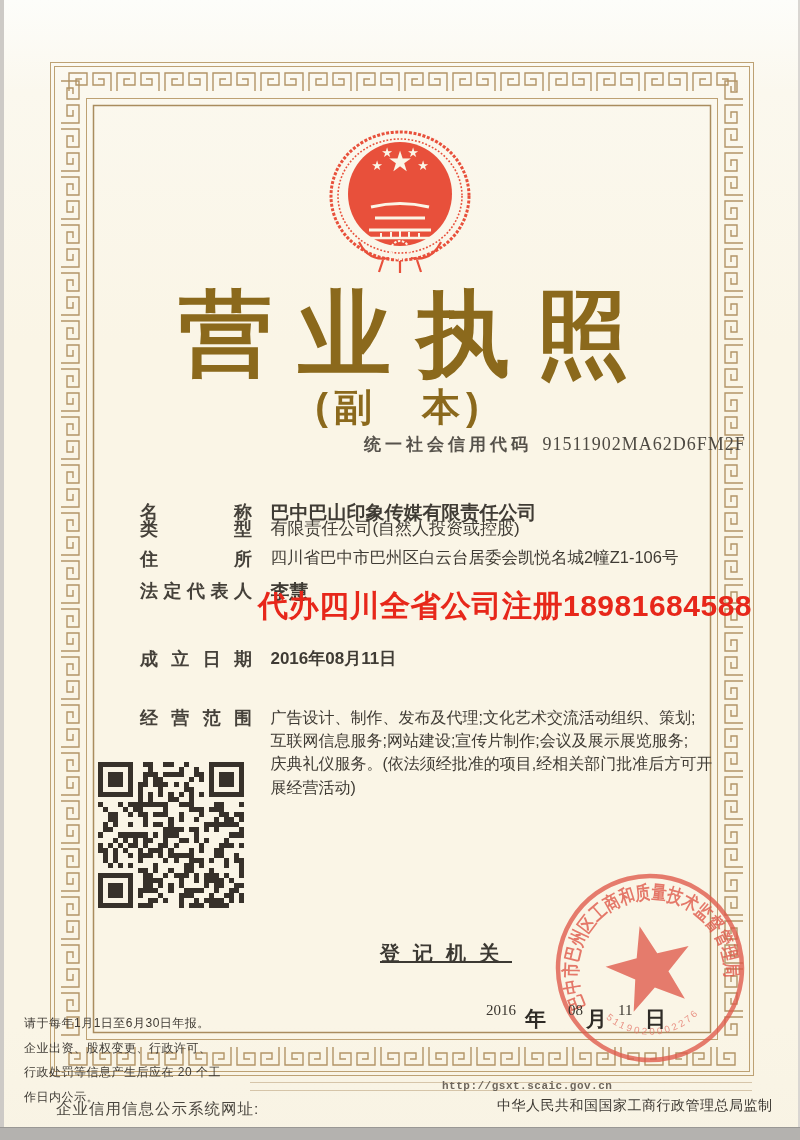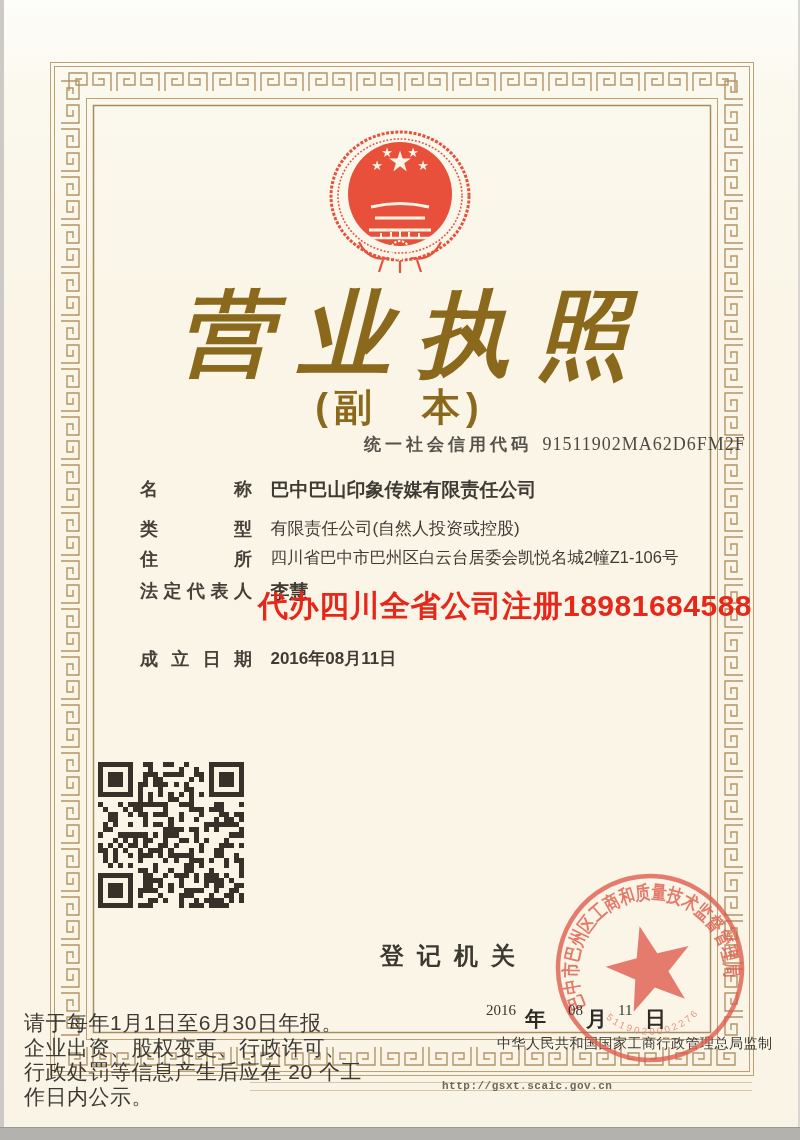--- a/index.html
+++ b/index.html
@@ -12,55 +12,55 @@
   
   #edge-left{left:0;top:0;width:4px;height:1140px;background:#cdcac6;}
   #edge-right{right:0;top:0;width:2px;height:1140px;background:#d9d6d2;}
   #edge-bottom{left:0;bottom:0;width:800px;height:12px;background:#b4b2af;border-top:1px solid #9a9895;}
   
   #frame-svg{left:50px;top:62px;}
   
   #emblem{left:325px;top:130px;}
   
   #title{left:0;top:272px;width:800px;text-align:center;font-size:93px;font-weight:bold;
-         color:#8b691c;letter-spacing:26px;padding-left:34px;box-sizing:border-box;white-space:nowrap;font-style:italic;}
+         color:#8b691c;letter-spacing:26px;padding-left:34px;box-sizing:border-box;white-space:nowrap;}
   #subtitle{left:0;top:382px;width:800px;text-align:center;font-size:38px;font-weight:bold;
             color:#8b691c;letter-spacing:6px;}
   #code-line{left:364px;top:433px;white-space:nowrap;}
   #code-line .lbl{font-size:17px;font-weight:bold;color:#56524b;letter-spacing:4px;}
   #code-line .val{font-size:18px;color:#4e4a43;font-family:"Liberation Serif", serif;letter-spacing:1px;margin-left:6px;}
   
   .row{position:absolute;left:140px;white-space:nowrap;}
   .flabel{display:inline-block;width:112px;font-size:18px;font-weight:bold;color:#45413a;
           text-align:justify;text-align-last:justify;vertical-align:top;}
   .fvalue{display:inline-block;margin-left:14px;font-size:17px;color:#3f3b34;vertical-align:top;}
   .fvalue.big{font-size:19px;font-weight:bold;}
   .fvalue.bold{font-weight:bold;}
   #row-scope .fvalue{white-space:pre-line;width:472px;font-size:16px;line-height:23.2px;}
   
   #watermark{left:222px;top:586px;font-size:30px;font-weight:bold;color:#e7271a;
              white-space:nowrap;letter-spacing:0.5px;z-index:30;margin-left:36px;}
   
   #qr-svg{left:98px;top:762px;}
   
-  #reg-label{left:380px;top:940px;font-size:24px;font-weight:bold;color:#3c3933;letter-spacing:13px;white-space:nowrap;}
+  #reg-label{left:380px;top:940px;font-size:20px;font-weight:bold;color:#3c3933;letter-spacing:13px;white-space:nowrap;text-decoration:underline;}
   
   #seal{left:540px;top:868px;z-index:20;}
   
   #date{left:486px;top:1002px;width:220px;height:30px;z-index:25;}
   #date span{position:absolute;white-space:nowrap;}
   .d-num{font-family:"Liberation Serif", serif;font-size:15px;color:#3a362f;top:0;}
   .d-unit{font-size:21px;font-weight:bold;color:#2e2b26;top:3px;}
   
-  #notice{left:24px;top:1011px;font-size:21px;line-height:24.5px;color:#3d3933;
+  #notice{left:24px;top:1011px;font-size:12px;line-height:24.5px;color:#3d3933;
           white-space:pre-line;letter-spacing:0.5px;z-index:15;}
   #site-label{left:56px;top:1099px;font-size:15.5px;color:#4a463f;letter-spacing:1px;}
   #site-url{left:442px;top:1080px;font-size:11px;font-weight:bold;color:#6e665c;
             font-family:"Liberation Mono", monospace;letter-spacing:0.5px;z-index:15;}
-  #issuer{left:497px;top:1035px;font-size:14px;color:#3d3933;letter-spacing:0.5px;}
+  #issuer{left:497px;top:1097px;font-size:14px;color:#3d3933;letter-spacing:0.5px;}
   .ghost-line{height:1px;background:rgba(170,140,95,0.45);z-index:5;}
 </style>
 </head>
 <body>
 
 <div id="page">
 
   <svg id="frame-svg" class="abs" width="704" height="1014" viewBox="0 0 704 1014">
     <defs>
       <path id="gk" d="M3,21 V3 H21 V15 H10 V9 H16" fill="none" stroke="#b29467" stroke-width="1.4"></path>
@@ -236,39 +236,46 @@
   </svg>
 
   <div id="title" class="abs">营业执照</div>
   <div id="subtitle" class="abs">(副　本)</div>
 
   <div id="code-line" class="abs">
     <span class="lbl">统一社会信用代码</span>
     <span class="val">91511902MA62D6FM2F</span>
   </div>
 
-  <div class="row" id="row-name" style="top:477px">
+  <div class="row" id="row-name" style="top:500px">
     <span class="flabel">名称</span>
     <span class="fvalue big">巴中巴山印象传媒有限责任公司</span>
   </div>
   <div class="row" id="row-type" style="top:517px">
     <span class="flabel">类型</span>
     <span class="fvalue">有限责任公司(自然人投资或控股)</span>
   </div>
   <div class="row" id="row-address" style="top:547px">
     <span class="flabel">住所</span>
     <span class="fvalue" style="font-size:16.5px">四川省巴中市巴州区白云台居委会凯悦名城2幢Z1-106号</span>
   </div>
   <div class="row" id="row-legal" style="top:579px">
     <span class="flabel">法定代表人</span>
     <span class="fvalue big">李慧</span>
   </div>
   <div class="row" id="row-established" style="top:647px">
     <span class="flabel">成立日期</span>
     <span class="fvalue bold">2016年08月11日</span>
+  </div>
+  <div class="row" id="row-scope" style="top:706px">
+    <span class="flabel">经营范围</span>
+    <span class="fvalue">广告设计、制作、发布及代理;文化艺术交流活动组织、策划;
+互联网信息服务;网站建设;宣传片制作;会议及展示展览服务;
+庆典礼仪服务。(依法须经批准的项目,经相关部门批准后方可开
+展经营活动)</span>
   </div>
 
   <div id="watermark" class="abs">代办四川全省公司注册18981684588</div>
 
   <svg id="qr-svg" class="abs" width="146" height="146" viewBox="0 0 29 29" shape-rendering="crispEdges">
       <rect x="9" y="0" width="1" height="1" fill="#37312a"></rect>
       <rect x="10" y="0" width="1" height="1" fill="#37312a"></rect>
       <rect x="13" y="0" width="1" height="1" fill="#37312a"></rect>
       <rect x="14" y="0" width="1" height="1" fill="#37312a"></rect>
       <rect x="17" y="0" width="1" height="1" fill="#37312a"></rect>
@@ -599,19 +606,20 @@
     <span class="d-num" style="left:132px">11</span>
     <span class="d-unit" style="left:159px">日</span>
   </div>
 
   <div class="abs ghost-line" style="left:250px;top:1082px;width:502px"></div>
   <div class="abs ghost-line" style="left:250px;top:1090px;width:502px"></div>
   <div id="notice" class="abs">请于每年1月1日至6月30日年报。
 企业出资、股权变更、行政许可、
 行政处罚等信息产生后应在 20 个工
 作日内公示。</div>
+  <div id="site-label" class="abs">企业信用信息公示系统网址:</div>
   <div id="site-url" class="abs">http://gsxt.scaic.gov.cn</div>
   <div id="issuer" class="abs">中华人民共和国国家工商行政管理总局监制</div>
 
   <div id="edge-left" class="abs"></div>
   <div id="edge-right" class="abs"></div>
   <div id="edge-bottom" class="abs"></div>
 </div>
 
 </body></html>

